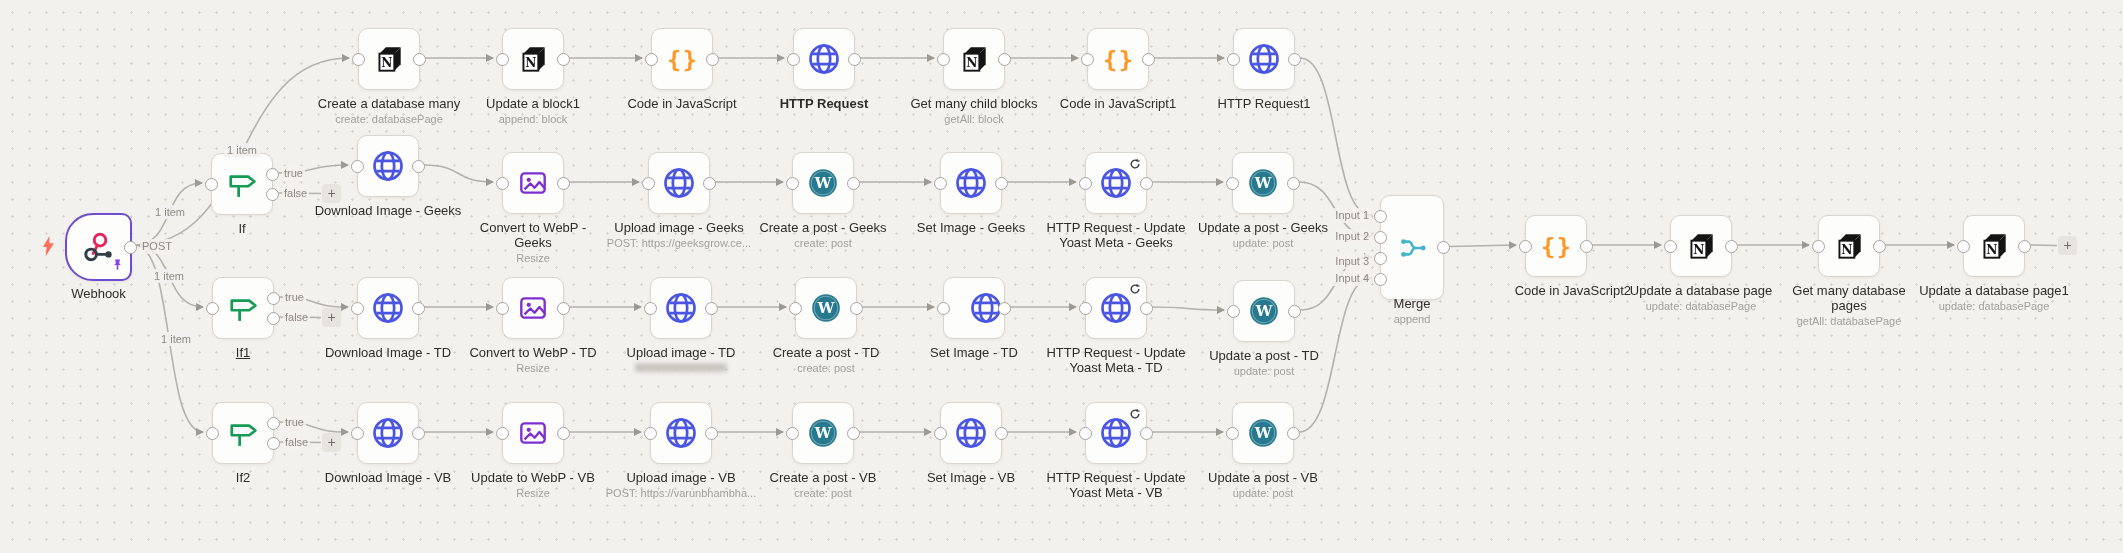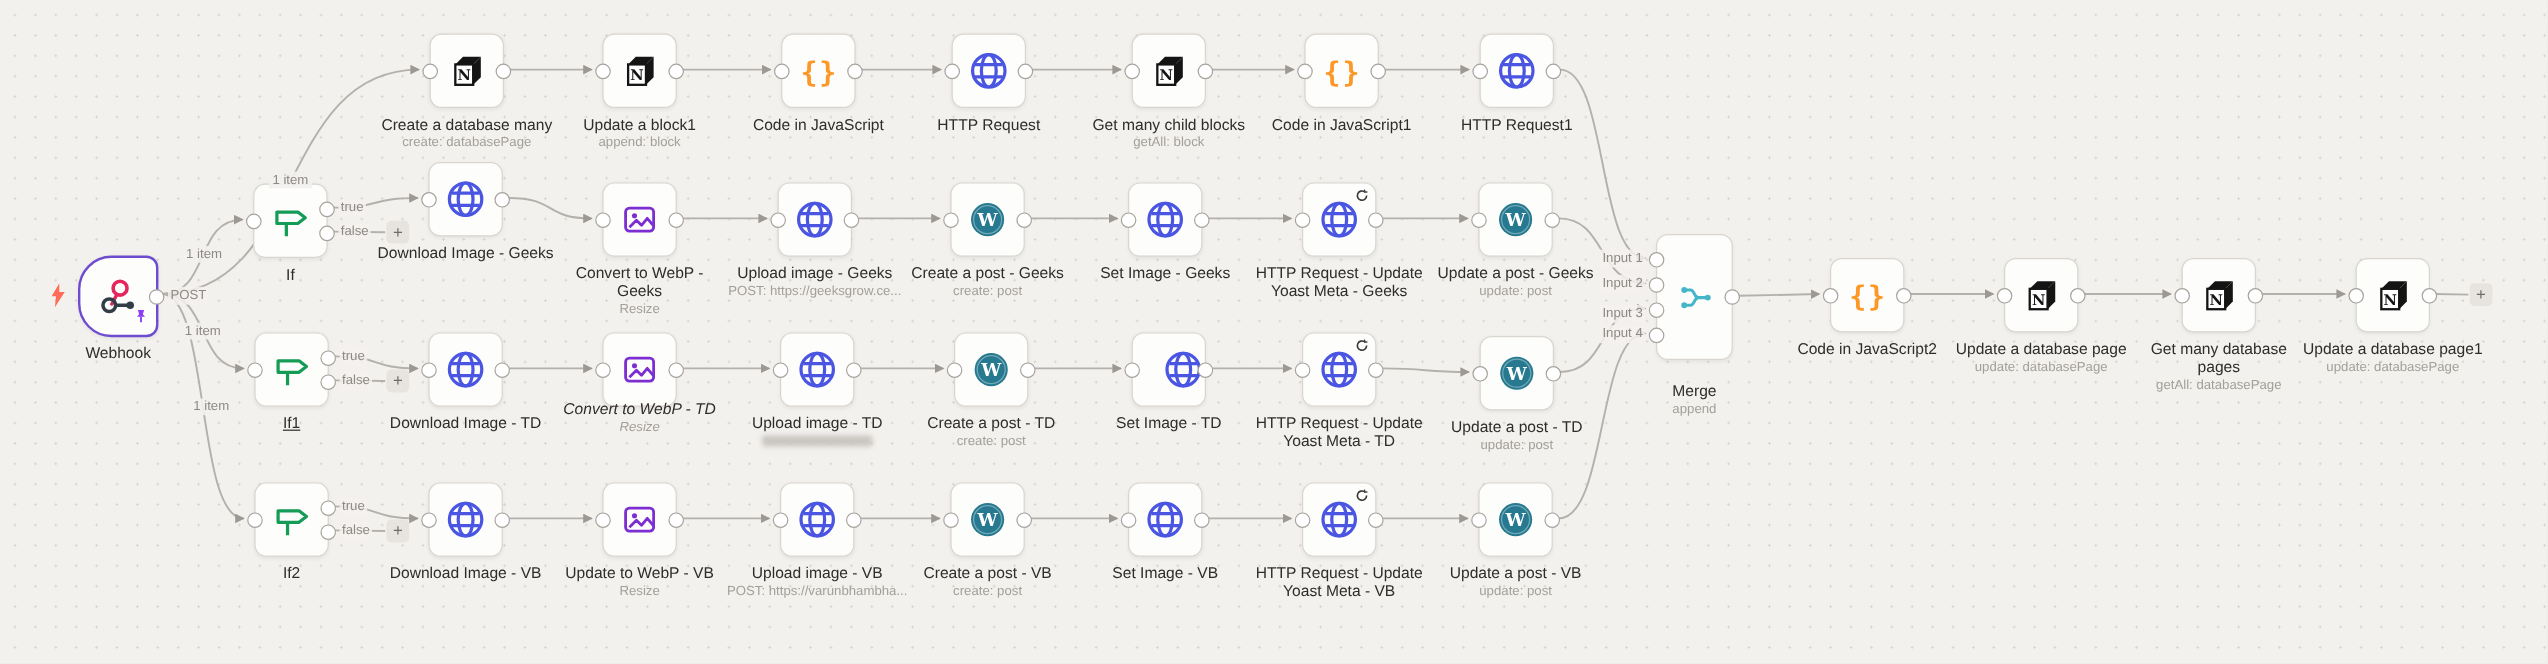--- a/index.html
+++ b/index.html
@@ -171,21 +171,21 @@
     <div class="node" style="left: 793px; top: 28px; width: 60px; height: 60px;">
       <div class="icon-wrap">
         <svg viewBox="0 0 32 32" width="36" height="36" fill="none" stroke="#4a55e2" stroke-width="2.4">
     <circle cx="16" cy="16" r="12"></circle>
           <ellipse cx="16" cy="16" rx="5.5" ry="12"></ellipse>
     <path d="M5.8 11.5 H26.2 M5.8 20.5 H26.2"></path>
         </svg>
       </div>
       <div class="port" style="left: -7px; top: 23.5px;"></div>
       <div class="port" style="right: -7px; top: 23.5px;"></div>
-      <div class="node-label" style="top: 67px;">
+      <div class="node-label" style="top: 67px; font-weight: bold;">
         <div>HTTP Request</div>
       </div>
     </div>
     <div class="node" style="left: 943px; top: 28px; width: 60px; height: 60px;">
       <div class="icon-wrap">
         <svg viewBox="0 0 32 32" width="34" height="34">
     <path d="M7 11 L13 5 H27 L21 11 Z" fill="#141414"></path>
     <path d="M21 11 L27 5 V21 L21 27 Z" fill="#141414"></path>
     <rect x="7" y="11" width="14" height="16" fill="#fff" stroke="#141414" stroke-width="1.8"></rect>
     <text x="14" y="23.5" font-family="'DejaVu Serif',serif" font-size="11.5" font-weight="bold" text-anchor="middle" fill="#141414">N</text>
@@ -380,21 +380,21 @@
     <div class="node" style="left: 502px; top: 277px; width: 60px; height: 60px;">
       <div class="icon-wrap">
         <svg viewBox="0 0 32 32" width="34" height="34" fill="none" stroke="#7d2ed2" stroke-width="2.2" stroke-linejoin="round">
     <rect x="5" y="7" width="22" height="18" rx="3"></rect>
     <circle cx="12" cy="13" r="2" fill="#7d2ed2" stroke="none"></circle>
     <path d="M8 22 l5.5-5.5 4 4 4.5-5.5 5 6"></path>
         </svg>
       </div>
       <div class="port" style="left: -7px; top: 23.5px;"></div>
       <div class="port" style="right: -7px; top: 23.5px;"></div>
-      <div class="node-label" style="top: 55px; width: 160px; font-style: italic;">
+      <div class="node-label" style="top: 67px; width: 160px;">
         <div>Convert to WebP - TD</div>
         <div class="node-sub">Resize</div>
       </div>
     </div>
     <div class="node" style="left: 650px; top: 277px; width: 60px; height: 60px;">
       <div class="icon-wrap">
         <svg viewBox="0 0 32 32" width="36" height="36" fill="none" stroke="#4a55e2" stroke-width="2.4">
     <circle cx="16" cy="16" r="12"></circle>
           <ellipse cx="16" cy="16" rx="5.5" ry="12"></ellipse>
     <path d="M5.8 11.5 H26.2 M5.8 20.5 H26.2"></path>
@@ -603,35 +603,35 @@
       </div>
       <div class="port" style="left: -7px; top: 13.5px;"></div>
       <span class="port-label" style="right: calc(100% + 10px); top: 12px;">Input 1</span>
       <div class="port" style="left: -7px; top: 34.5px;"></div>
       <span class="port-label" style="right: calc(100% + 10px); top: 33px;">Input 2</span>
       <div class="port" style="left: -7px; top: 55.5px;"></div>
       <span class="port-label" style="right: calc(100% + 10px); top: 58px;">Input 3</span>
       <div class="port" style="left: -7px; top: 76.5px;"></div>
       <span class="port-label" style="right: calc(100% + 10px); top: 75px;">Input 4</span>
       <div class="port" style="right: -7px; top: 45px;"></div>
-      <div class="node-label" style="top: 122px; text-align: center;">
+      <div class="node-label" style="top: 100px; text-align: center;">
         <div>Merge</div>
         <div class="node-sub">append</div>
       </div>
     </div>
     <div class="node" style="left: 1525px; top: 215px; width: 60px; height: 60px;">
       <div class="icon-wrap">
         <svg viewBox="0 0 32 32" width="36" height="36">
     <text x="9" y="24" text-anchor="middle" font-size="21" font-weight="bold" font-family="'DejaVu Sans Mono',monospace" fill="#fd9827">{</text>
     <text x="23" y="24" text-anchor="middle" font-size="21" font-weight="bold" font-family="'DejaVu Sans Mono',monospace" fill="#fd9827">}</text>
         </svg>
       </div>
       <div class="port" style="left: -7px; top: 23.5px;"></div>
       <div class="port" style="right: -7px; top: 23.5px;"></div>
-      <div class="node-label" style="top: 67px;">
+      <div class="node-label" style="top: 67px; text-align: right;">
         <div>Code in JavaScript2</div>
       </div>
     </div>
     <div class="node" style="left: 1670px; top: 215px; width: 60px; height: 60px;">
       <div class="icon-wrap">
         <svg viewBox="0 0 32 32" width="34" height="34">
     <path d="M7 11 L13 5 H27 L21 11 Z" fill="#141414"></path>
     <path d="M21 11 L27 5 V21 L21 27 Z" fill="#141414"></path>
     <rect x="7" y="11" width="14" height="16" fill="#fff" stroke="#141414" stroke-width="1.8"></rect>
     <text x="14" y="23.5" font-family="'DejaVu Serif',serif" font-size="11.5" font-weight="bold" text-anchor="middle" fill="#141414">N</text>

